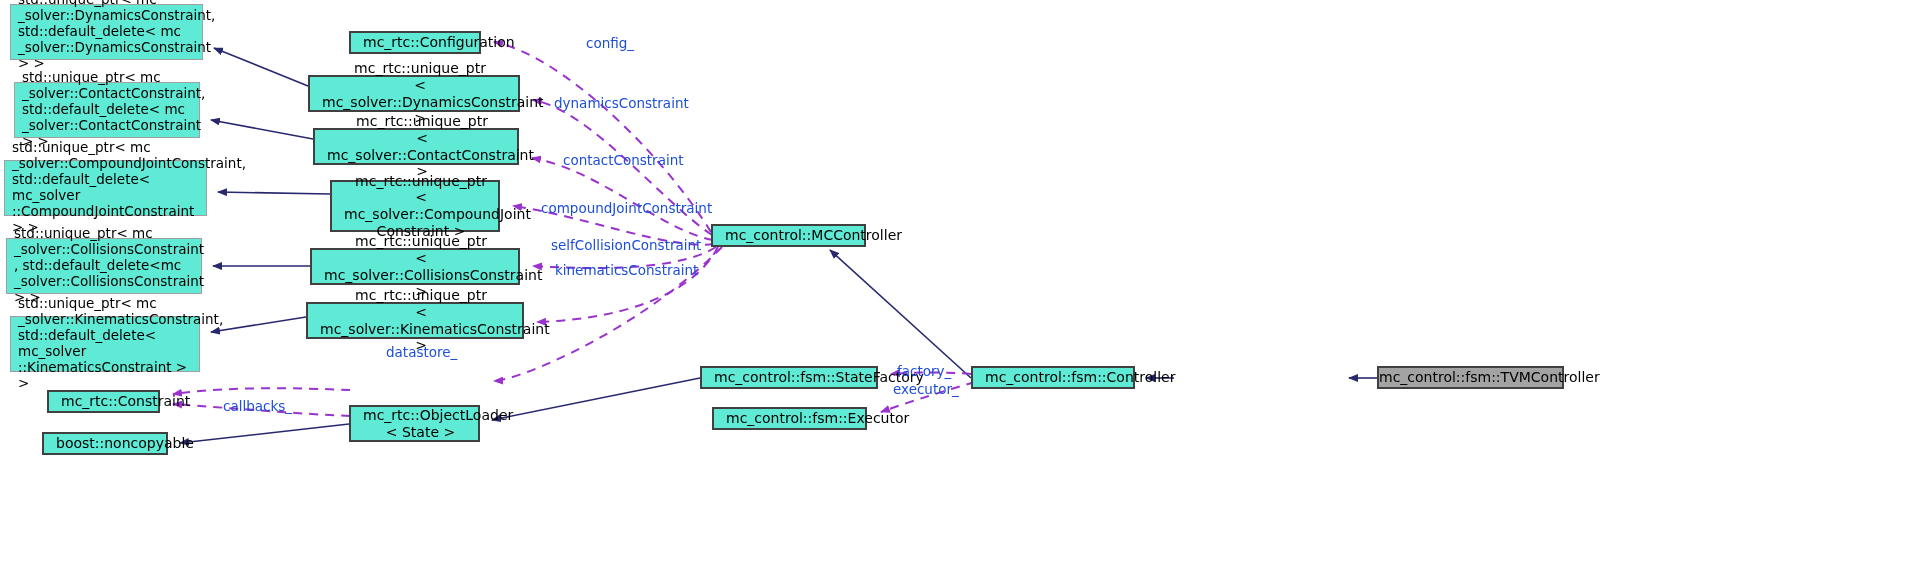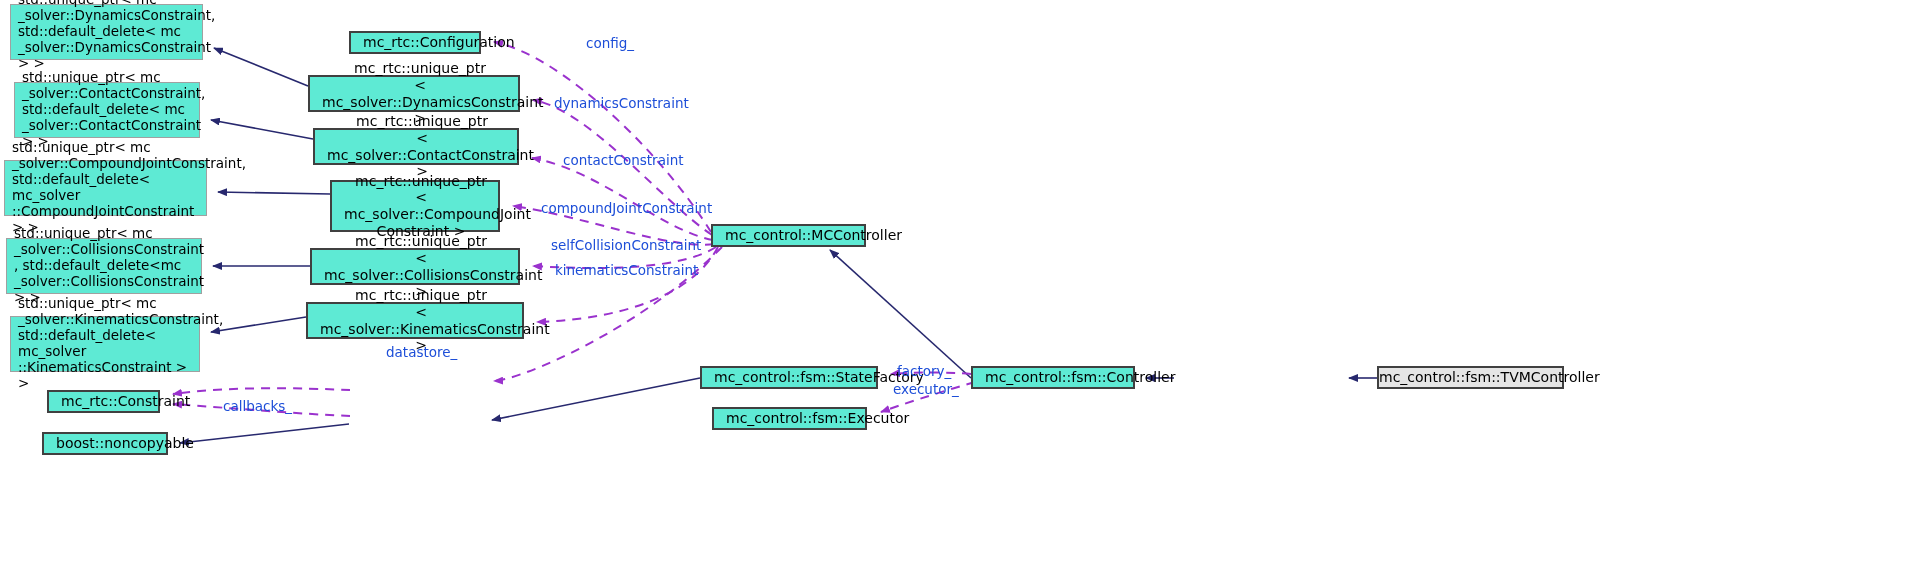--- a/index.html
+++ b/index.html
@@ -43,21 +43,21 @@
   }
   
   .node.solid{
     border:2px solid #404040;
     font-size:14px;
     padding-left:12px;
   }
   
   .node.current{
     border:2px solid #404040;
-    background:#e5e5e5;
+    background:#a3a3a3;
     font-size:14px;
   }
   .node .txt{display:block;width:100%;}
   .edge-label{
     position:absolute;
     font-size:13.5px;
     color:#1d4ed8;
     white-space:nowrap;
     background:transparent;
   }
@@ -160,20 +160,24 @@
 Constraint &gt;</span>
   </div>
   <div class="node solid" style="left:310px;top:248px;width:210px;height:37px;">
     <span class="txt">mc_rtc::unique_ptr
 &lt; mc_solver::CollisionsConstraint &gt;</span>
   </div>
   <div class="node solid" style="left:306px;top:302px;width:218px;height:37px;">
     <span class="txt">mc_rtc::unique_ptr
 &lt; mc_solver::KinematicsConstraint &gt;</span>
   </div>
+  <div class="node solid" style="left:349px;top:405px;width:131px;height:37px;">
+    <span class="txt">mc_rtc::ObjectLoader
+&lt; State &gt;</span>
+  </div>
 
   <div class="node solid" style="left:711px;top:224px;width:155px;height:23px;">
     <span class="txt">mc_control::MCController</span>
   </div>
   <div class="node solid" style="left:700px;top:366px;width:178px;height:23px;">
     <span class="txt">mc_control::fsm::StateFactory</span>
   </div>
   <div class="node solid" style="left:712px;top:407px;width:155px;height:23px;">
     <span class="txt">mc_control::fsm::Executor</span>
   </div>

